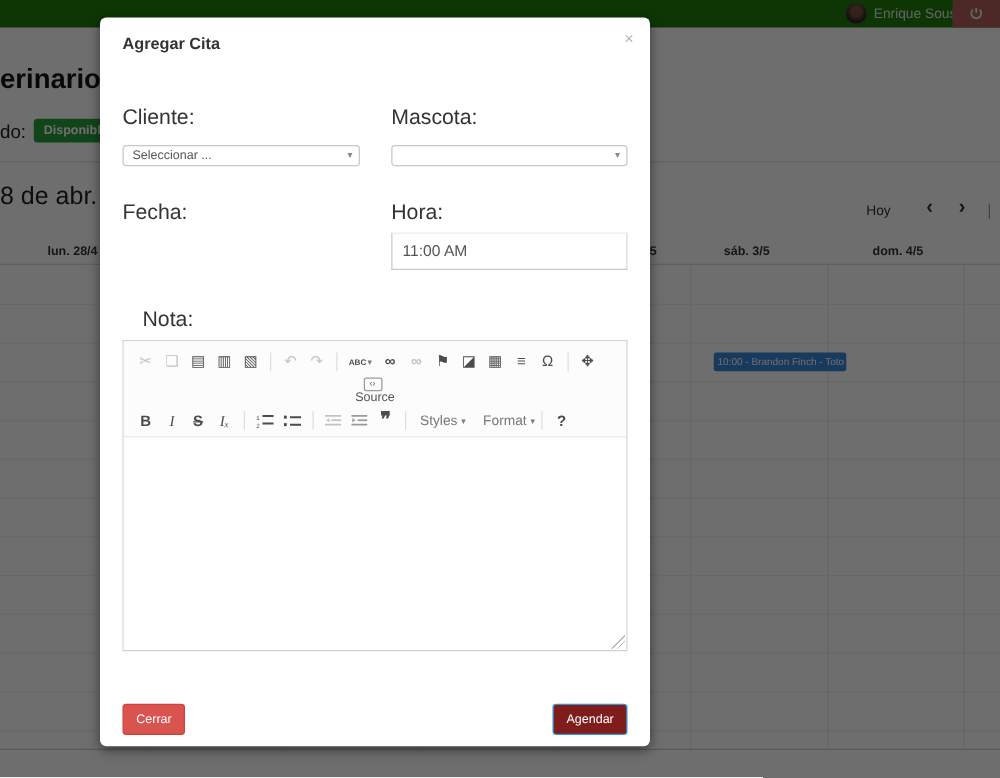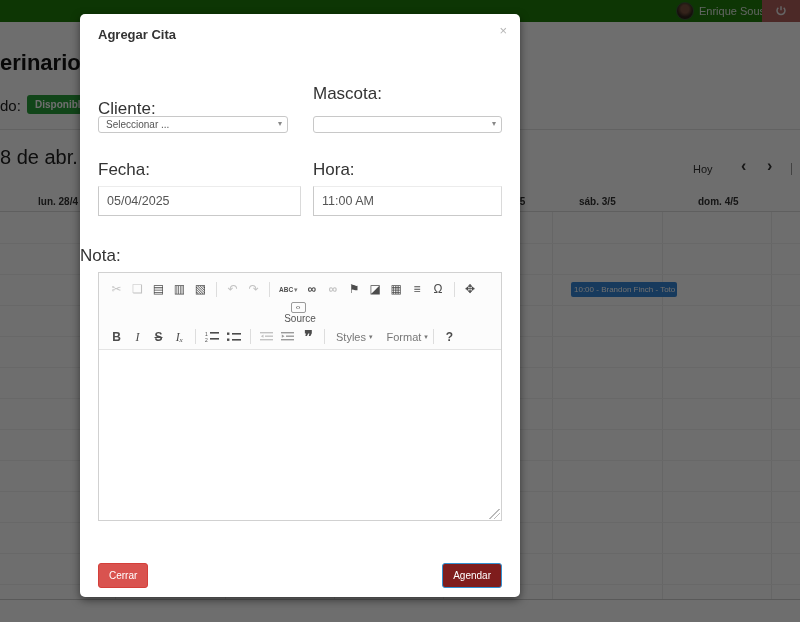--- a/index.html
+++ b/index.html
@@ -42,23 +42,23 @@
   
   #backdrop{position:absolute;left:0;top:0;width:800px;height:622px;background:rgba(0,0,0,0.57);}
 
   
   #modal{position:absolute;left:80px;top:14px;width:440px;height:583px;background:#fff;
          border-radius:5px;box-shadow:0 3px 9px rgba(0,0,0,0.5);}
   #modal-title{position:absolute;left:18px;top:13px;font-size:13px;font-weight:bold;color:#333;}
   #modal-close{position:absolute;right:13px;top:9px;font-size:13px;color:#b5b5b5;cursor:pointer;}
 
   .fld-label{position:absolute;font-size:17px;color:#333;}
-  #lbl-cliente{left:18px;top:70px;margin-top:15px;} #lbl-mascota{left:233px;top:70px;}
+  #lbl-cliente{left:18px;top:70px;} #lbl-mascota{left:233px;top:70px;}
   #lbl-fecha{left:18px;top:146px;}  #lbl-hora{left:233px;top:146px;}
-  #lbl-nota{left:0;top:232px;text-align:right;}
+  #lbl-nota{left:34px;top:232px;text-align:right;}
 
   .sel{position:absolute;top:102px;height:17px;border:1px solid #c8c8c8;border-radius:3px;
        background:#fff;box-sizing:border-box;}
   #sel-cliente{left:18px;width:190px;padding-left:44px;} #sel-mascota{left:233px;width:189px;}
   .sel-val{position:absolute;left:7px;top:1px;font-size:10px;color:#555;line-height:14px;}
   .sel-caret{position:absolute;right:5px;top:2px;font-size:8px;color:#888;}
 
   .tinput{position:absolute;top:172px;height:30px;box-sizing:border-box;background:#fff;
           border:1px solid #ececec;border-left:1px solid #c9c9c9;border-bottom:1px solid #c9c9c9;
           border-right:1px solid #dadada;font-size:12.5px;color:#555;line-height:28px;padding-left:8px;}
@@ -182,21 +182,20 @@
       <span class="sel-val">Seleccionar ...</span>
       <span class="sel-caret">▾</span>
     </div>
     <div id="sel-mascota" class="sel">
       <span class="sel-val"></span>
       <span class="sel-caret">▾</span>
     </div>
 
     <div id="lbl-fecha" class="fld-label">Fecha:</div>
     <div id="lbl-hora" class="fld-label">Hora:</div>
-    <div id="inp-fecha" class="tinput">05/04/2025</div>
     <div id="inp-hora" class="tinput">11:00 AM</div>
 
     <div id="lbl-nota" class="fld-label">Nota:</div>
 
     <div id="editor">
       <div id="tb1" class="tb-row">
         <span class="ico dis">✂</span>
         <span class="ico dis">❏</span>
         <span class="ico">▤</span>
         <span class="ico">▥</span>

